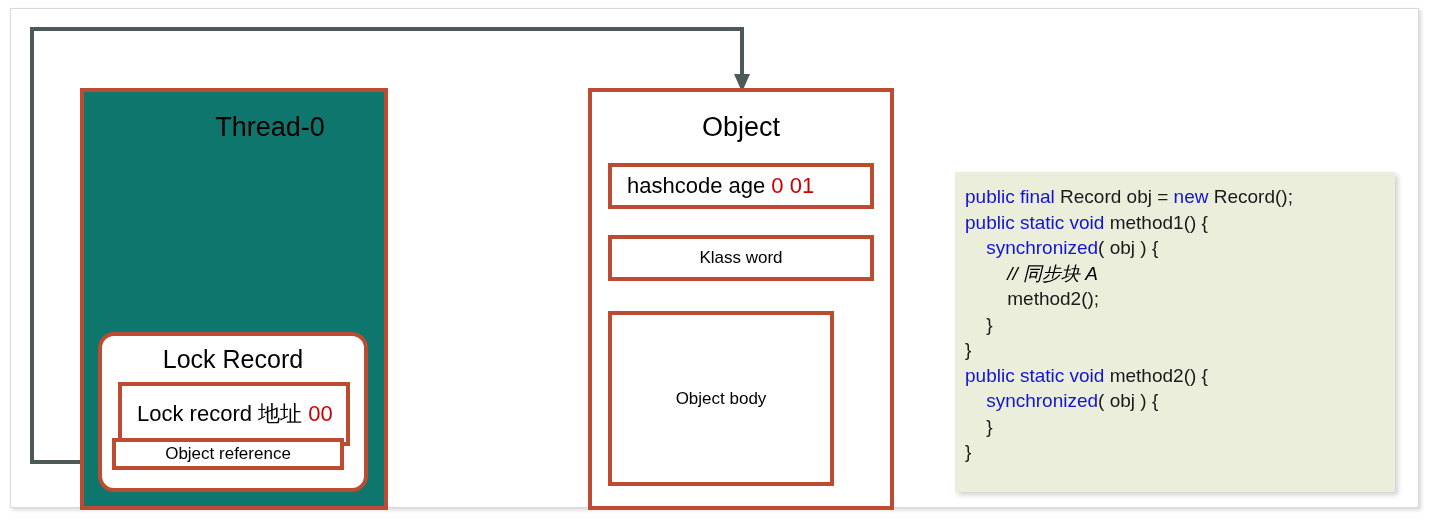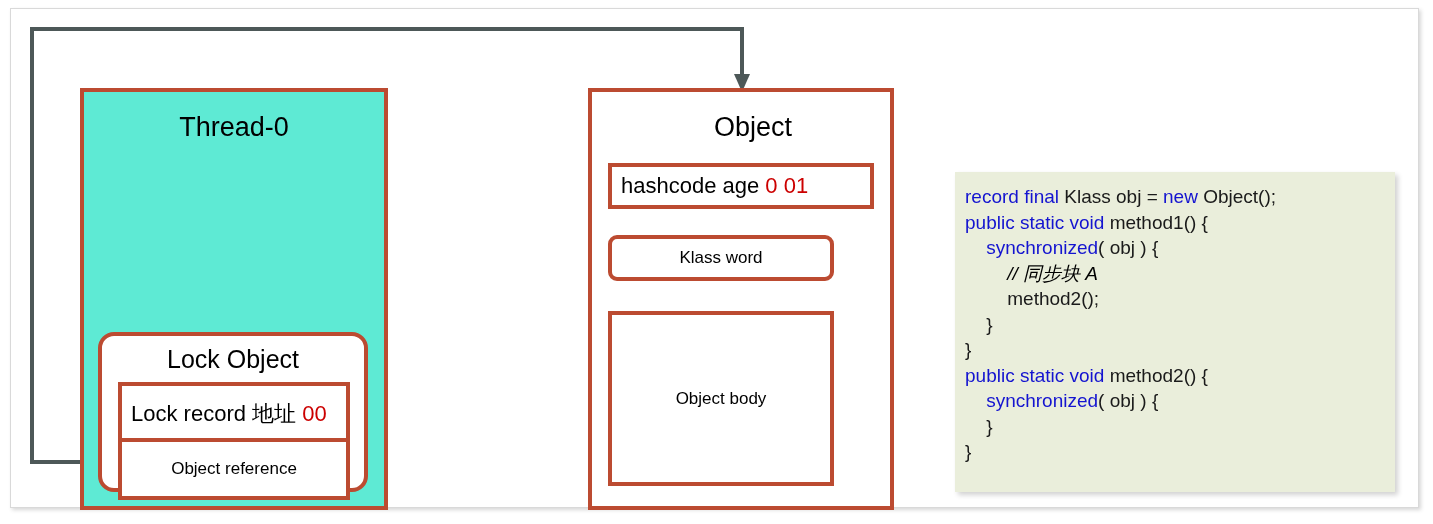--- a/index.html
+++ b/index.html
@@ -41,21 +41,22 @@
     position: absolute;
     box-sizing: border-box;
     background: transparent;
     border: 4px solid #BC4B31;
   }
 
   #thread-box {
     left: 80px; top: 88px;
     width: 308px; height: 422px;
     border: 4px solid #BC4B31;
-    background: #5eead4;
+    background: #0f766e;
+    padding-left: 36px;
   }
   #object-box {
     left: 588px; top: 88px;
     width: 306px; height: 422px;
     border: 4px solid #BC4B31;
     background: #ffffff;
   }
   #lock-record-box {
     left: 98px; top: 332px;
     width: 270px; height: 160px;
@@ -65,51 +66,51 @@
   }
 
   .inner-box {
     position: absolute;
     box-sizing: border-box;
     border: 4px solid #BC4B31;
     background: #ffffff;
   }
 
   #lock-addr-box   { left: 118px; top: 382px; width: 232px; height: 64px; text-decoration: underline; }
-  #obj-ref-box     { left: 118px; top: 438px; width: 232px; height: 62px; }
+  #obj-ref-box     { left: 112px; top: 438px; width: 232px; height: 32px; }
   #hashcode-box    { left: 608px; top: 163px; width: 266px; height: 46px; }
-  #klass-word-box  { left: 608px; top: 235px; width: 226px; height: 46px; border-radius: 9px; }
+  #klass-word-box  { left: 608px; top: 235px; width: 266px; height: 46px; }
   #object-body-box { left: 608px; top: 311px; width: 226px; height: 175px; }
 
   .box-title {
     position: absolute;
     width: 100%;
     text-align: center;
     color: #000000;
     font-size: 27px;
     font-family: "Liberation Sans", sans-serif;
   }
   #thread-title  { top: 20px; }
-  #object-title  { top: 20px; padding-left: 12px; }
+  #object-title  { top: 20px; }
   #lock-title    { top: 9px; font-size: 25px; }
 
   .cell-text {
     position: absolute;
     left: 0; right: 0;
     top: 50%;
     transform: translateY(-50%);
     text-align: center;
     color: #000000;
     font-size: 17px;
     font-family: "Liberation Sans", sans-serif;
     line-height: 1.1;
   }
   .cell-text.left {
     text-align: left;
-    padding-left: 9px;
+    padding-left: 15px;
   }
   .cell-text.big {
     font-size: 22px;
   }
   .red { color: #CC0000; }
 
   
   #connector {
     position: absolute;
     left: 0; top: 0;
@@ -147,21 +148,21 @@
   <svg id="connector" viewBox="0 0 1433 524" width="1433" height="524">
     <polyline points="117,462 32,462 32,29 742,29 742,82" fill="none" stroke="#4D5858" stroke-width="4" stroke-linejoin="miter" stroke-linecap="butt"></polyline>
     <polygon points="742,92 734,74 750,74" fill="#4D5858"></polygon>
   </svg>
 
   <div class="box" id="thread-box">
     <div class="box-title" id="thread-title">Thread-0</div>
   </div>
 
   <div class="rbox" id="lock-record-box">
-    <div class="box-title" id="lock-title">Lock Object</div>
+    <div class="box-title" id="lock-title">Lock Record</div>
   </div>
 
   <div class="inner-box" id="lock-addr-box">
     <div class="cell-text left big"><span>Lock record 地址</span><span> </span><span class="red">00</span></div>
   </div>
 
   <div class="inner-box" id="obj-ref-box">
     <div class="cell-text">Object reference</div>
   </div>
 
@@ -175,21 +176,21 @@
 
   <div class="inner-box" id="klass-word-box">
     <div class="cell-text">Klass word</div>
   </div>
 
   <div class="inner-box" id="object-body-box">
     <div class="cell-text">Object body</div>
   </div>
 
   <div id="code-panel">
-      <div class="line"><span></span><span class="kw">record final</span><span> Klass obj = </span><span class="kw">new</span><span> Object();</span></div>
+      <div class="line"><span></span><span class="kw">public final</span><span> Record obj = </span><span class="kw">new</span><span> Record();</span></div>
       <div class="line"><span></span><span class="kw">public static void</span><span> method1() {</span></div>
       <div class="line"><span>    </span><span class="kw">synchronized</span><span>( obj ) {</span></div>
       <div class="line"><span>        </span><span class="cmt">// 同步块 A</span></div>
       <div class="line"><span>        </span><span>method2();</span></div>
       <div class="line"><span>    </span><span>}</span></div>
       <div class="line"><span></span><span>}</span></div>
       <div class="line"><span></span><span class="kw">public static void</span><span> method2() {</span></div>
       <div class="line"><span>    </span><span class="kw">synchronized</span><span>( obj ) {</span></div>
       <div class="line"><span>    </span><span>}</span></div>
       <div class="line"><span></span><span>}</span></div>

